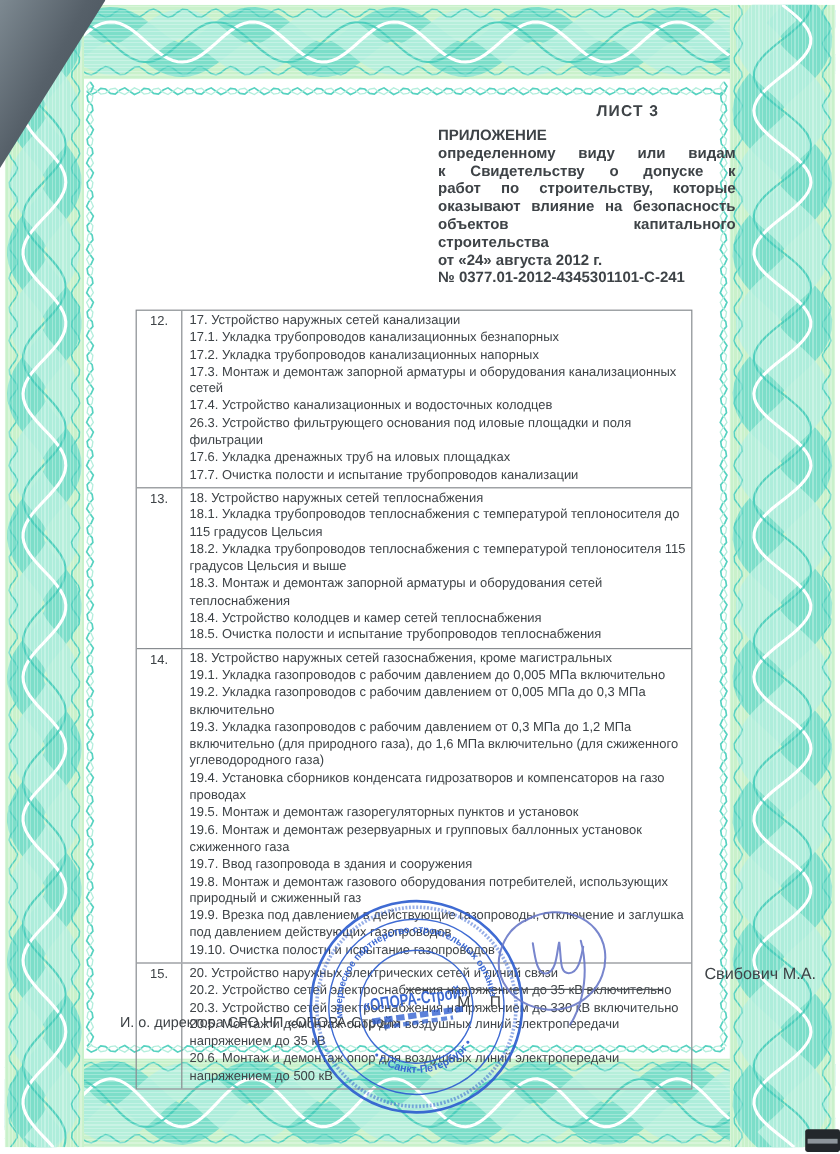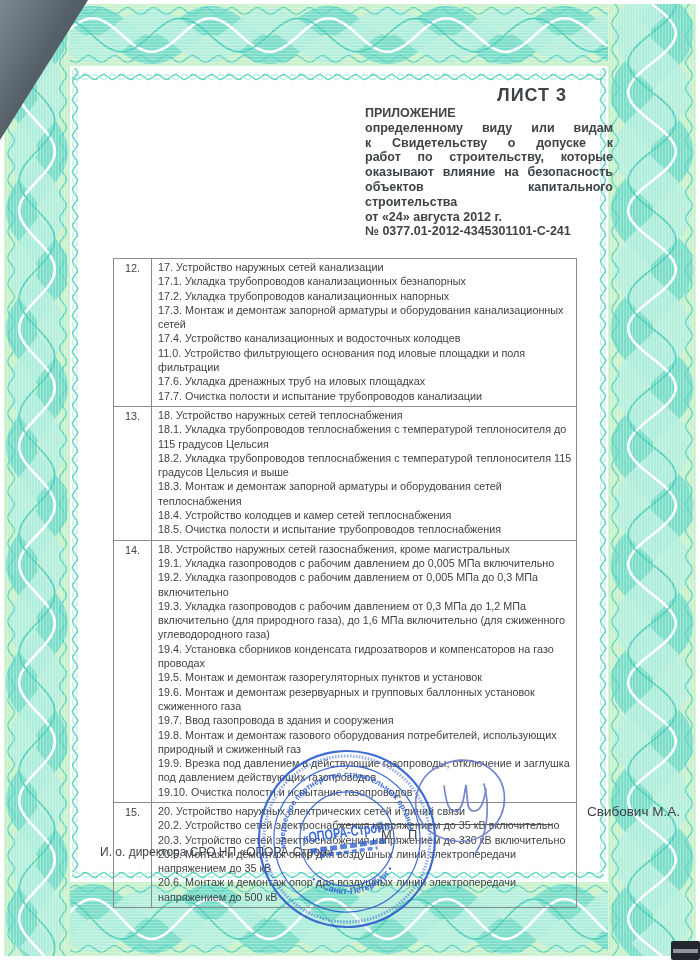--- a/index.html
+++ b/index.html
@@ -11,21 +11,21 @@
   .band svg{display:block;}
   .band .hatch{position:absolute;inset:0;pointer-events:none;
     background:repeating-linear-gradient(0deg,rgba(255,255,255,.28) 0 1px,transparent 1px 3px);}
   .band.vert .hatch{background:repeating-linear-gradient(90deg,rgba(255,255,255,.28) 0 1px,transparent 1px 3px);}
   .pin{position:absolute;}
   .corner-fold{position:absolute;left:0;top:0;width:88px;height:140px;
     background:linear-gradient(118deg,#7d8991 0%,#566069 45%,#3f4a52 100%);
     clip-path:polygon(0 0,100% 0,0 100%);}
   .clip{position:absolute;left:671px;top:941px;width:29px;height:19px;background:#23272b;border-radius:2px;}
   .clip::after{content:"";position:absolute;left:2px;top:8px;right:2px;height:4px;background:#8d959b;}
-  .sheet-label{position:absolute;left:497px;top:85px;font-size:18px;font-weight:bold;letter-spacing:1px;}
+  .sheet-label{position:absolute;left:497px;top:85px;font-size:13px;font-weight:bold;letter-spacing:1px;}
   .header-block{position:absolute;left:365px;top:106px;width:248px;font-weight:bold;
     font-size:12.5px;line-height:14.8px;}
   .hline.just{text-align:justify;text-align-last:justify;}
   .works-table{position:absolute;left:113px;top:258px;width:462px;border:1px solid var(--line,#888c90);
     font-size:10.8px;line-height:14.3px;background:rgba(255,255,255,.0);}
   .trow{display:flex;border-top:1px solid var(--line,#888c90);}
   .trow:first-child{border-top:none;}
   .tnum{flex:0 0 37px;border-right:1px solid var(--line,#888c90);text-align:center;padding-top:2px;}
   .tcontent{flex:1;padding:1px 4px 3px 6px;}
   .ttitle{font-weight:normal;}
@@ -129,21 +129,21 @@
 
   <div class="works-table">
       <div class="trow">
         <div class="tnum">12.</div>
         <div class="tcontent">
           <div class="ttitle">17. Устройство наружных сетей канализации</div>
           <div class="titem">17.1. Укладка трубопроводов канализационных безнапорных</div>
           <div class="titem">17.2. Укладка трубопроводов канализационных напорных</div>
           <div class="titem">17.3. Монтаж и демонтаж запорной арматуры и оборудования канализационных сетей</div>
           <div class="titem">17.4. Устройство канализационных и водосточных колодцев</div>
-          <div class="titem">11.0. Устройство фильтрующего основания под иловые площадки и поля фильтрации</div>
+          <div class="titem">26.3. Устройство фильтрующего основания под иловые площадки и поля фильтрации</div>
           <div class="titem">17.6. Укладка дренажных труб на иловых площадках</div>
           <div class="titem">17.7. Очистка полости и испытание трубопроводов канализации</div>
         </div>
       </div>
       <div class="trow">
         <div class="tnum">13.</div>
         <div class="tcontent">
           <div class="ttitle">18. Устройство наружных сетей теплоснабжения</div>
           <div class="titem">18.1. Укладка трубопроводов теплоснабжения с температурой теплоносителя до 115 градусов Цельсия</div>
           <div class="titem">18.2. Укладка трубопроводов теплоснабжения с температурой теплоносителя 115 градусов Цельсия и выше</div>

